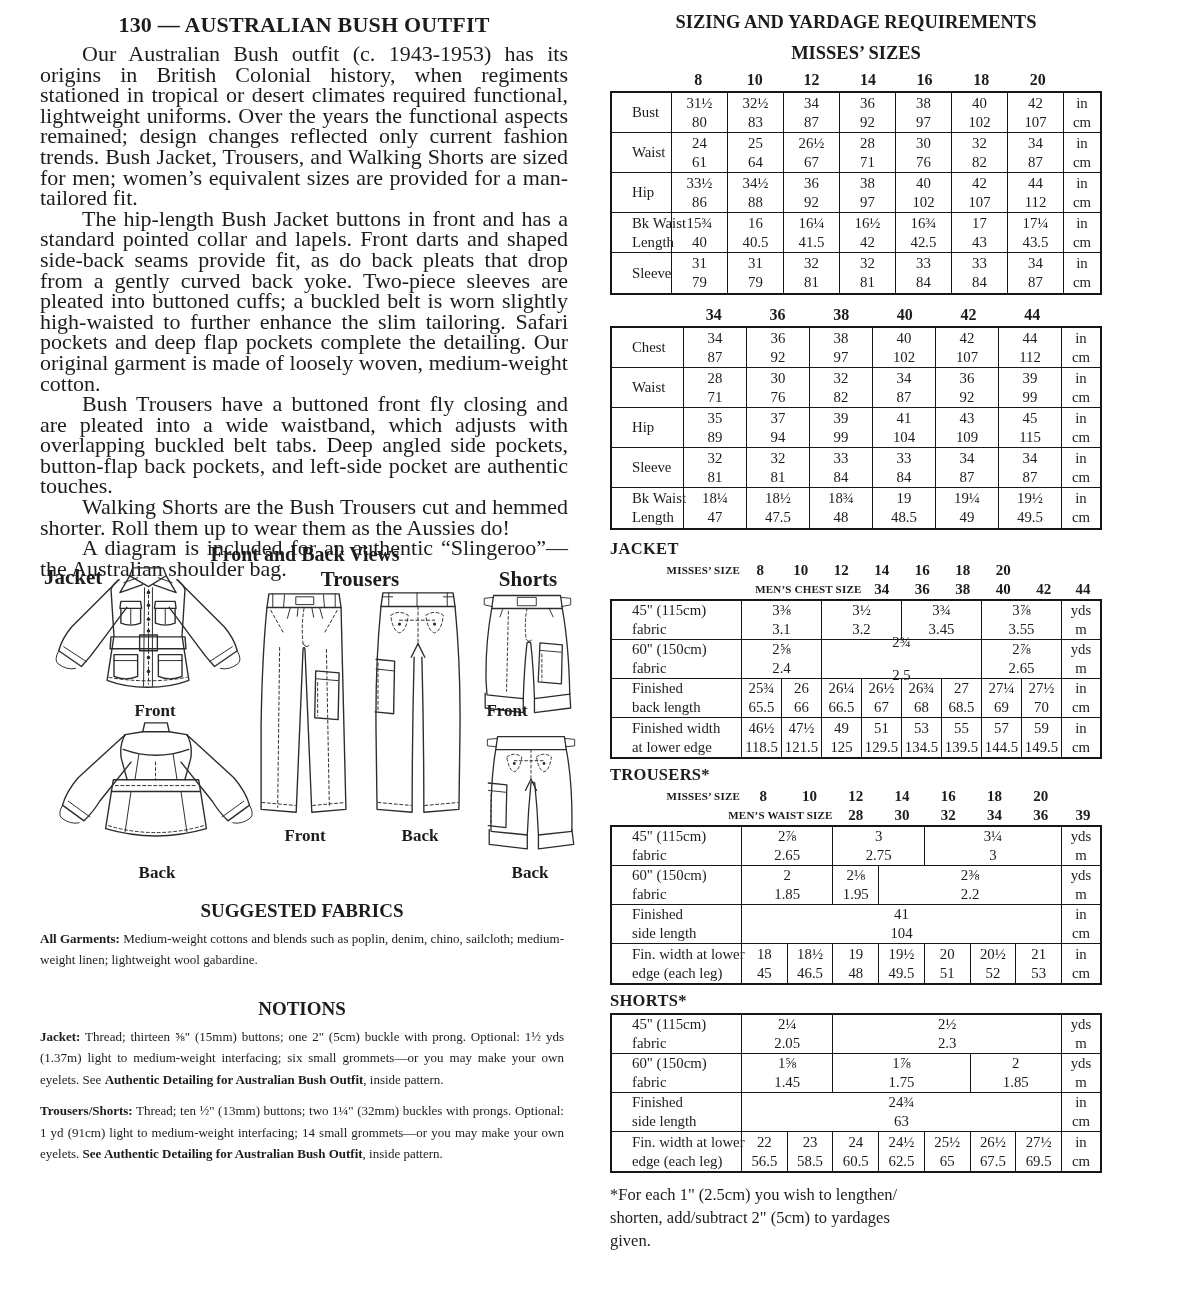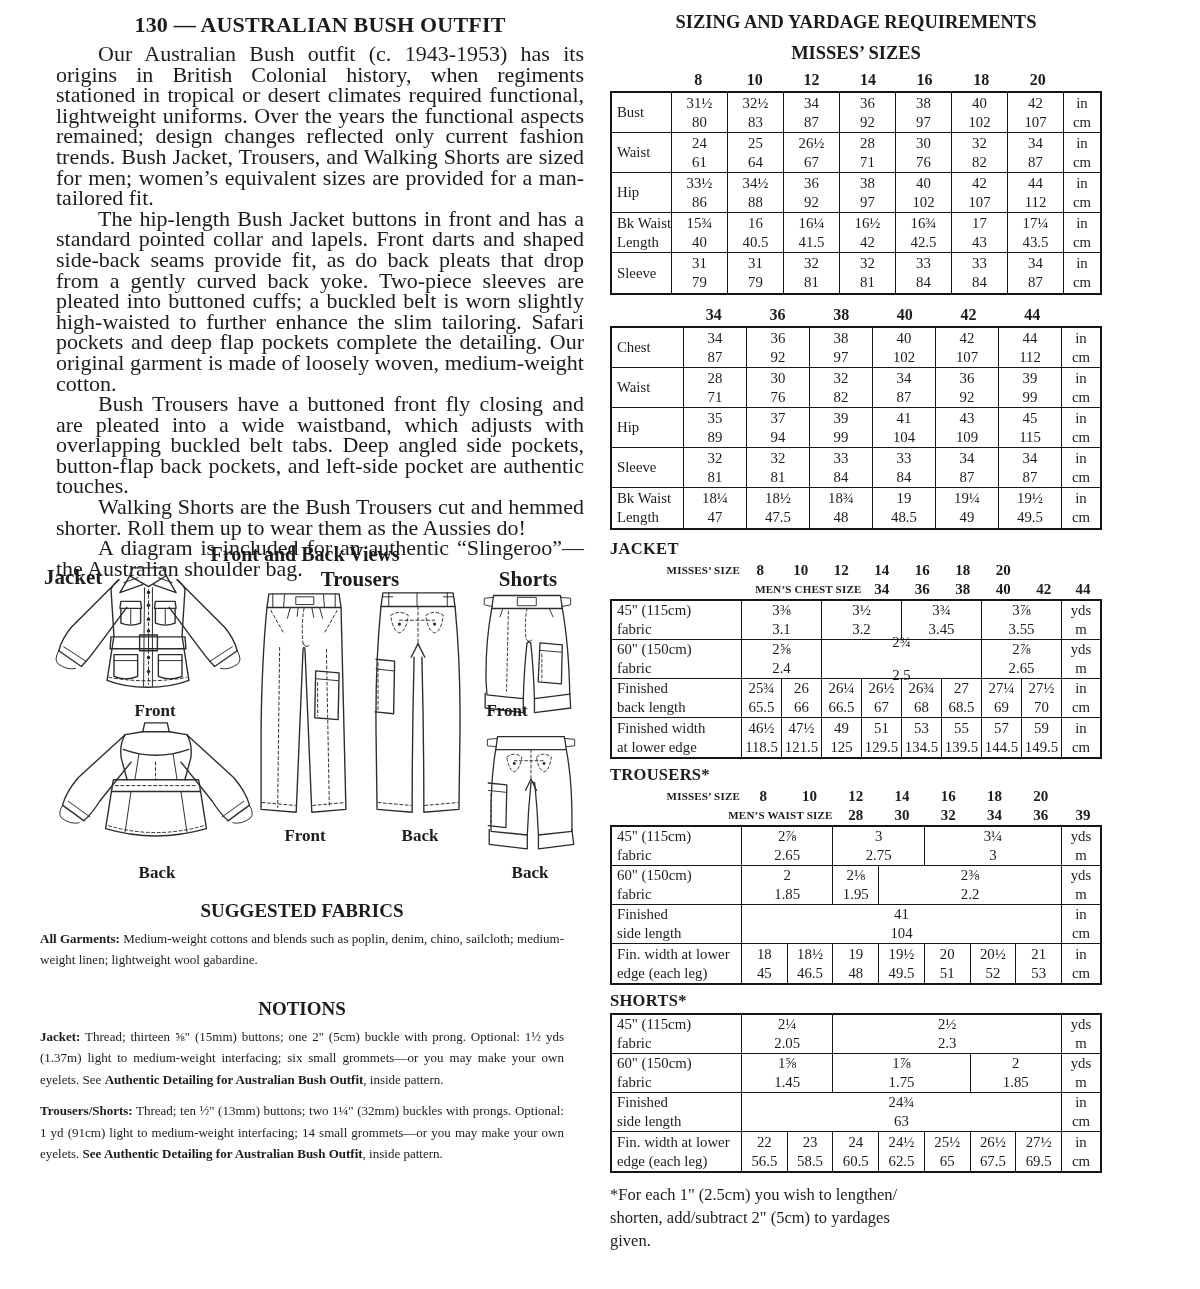--- a/index.html
+++ b/index.html
@@ -39,32 +39,32 @@
   .yh-label{font-weight:bold;font-size:11px;line-height:19px;text-align:right;padding-left:10px;letter-spacing:.2px;}
 
   .bgrid{display:grid;width:492px;border:2px solid #161616;box-sizing:border-box;grid-auto-rows:40px;}
   .bgrid.ybody{grid-auto-rows:39px;}
   .cell{display:flex;flex-direction:column;justify-content:center;align-items:center;
         border-right:1.4px solid #161616;border-bottom:1.4px solid #161616;box-sizing:border-box;min-width:0;}
   .cell.nr{border-right:none;}
   .cell.nb{border-bottom:none;}
   .cell .ln{font-size:14.8px;line-height:18.6px;text-align:center;white-space:nowrap;}
   .cell.lblc{align-items:flex-start;}
-  .cell.lblc .ln{text-align:left;padding-left:5px;}
+  .cell.lblc .ln{text-align:left;padding-left:20px;}
   .mwrap{margin-bottom:9px;}
   .ywrap{margin-bottom:6px;}
 
   .footnote{font-size:16.5px;line-height:23px;margin-top:10px;}
 </style>
 </head>
 <body>
 
 <div class="page">
 
-  <section class="abs" style="left:56px;top:12px;width:528px;">
+  <section class="abs" style="left:40px;top:12px;width:528px;">
     <h1 class="page-title">130 — AUSTRALIAN BUSH OUTFIT</h1>
     <div>
         <p class="body-p">Our Australian Bush outfit (c. 1943-1953) has its origins in British Colonial history, when regiments stationed in tropical or desert climates required functional, lightweight uniforms. Over the years the functional aspects remained; design changes reflected only current fashion trends. Bush Jacket, Trousers, and Walking Shorts are sized for men; women’s equivalent sizes are provided for a man-tailored fit.</p>
         <p class="body-p">The hip-length Bush Jacket buttons in front and has a standard pointed collar and lapels. Front darts and shaped side-back seams provide fit, as do back pleats that drop from a gently curved back yoke. Two-piece sleeves are pleated into buttoned cuffs; a buckled belt is worn slightly high-waisted to further enhance the slim tailoring. Safari pockets and deep flap pockets complete the detailing. Our original garment is made of loosely woven, medium-weight cotton.</p>
         <p class="body-p">Bush Trousers have a buttoned front fly closing and are pleated into a wide waistband, which adjusts with overlapping buckled belt tabs. Deep angled side pockets, button-flap back pockets, and left-side pocket are authentic touches.</p>
         <p class="body-p">Walking Shorts are the Bush Trousers cut and hemmed shorter. Roll them up to wear them as the Aussies do!</p>
         <p class="body-p">A diagram is included for an authentic “Slingeroo”—the Australian shoulder bag.</p>
       </div>
   </section>
 

